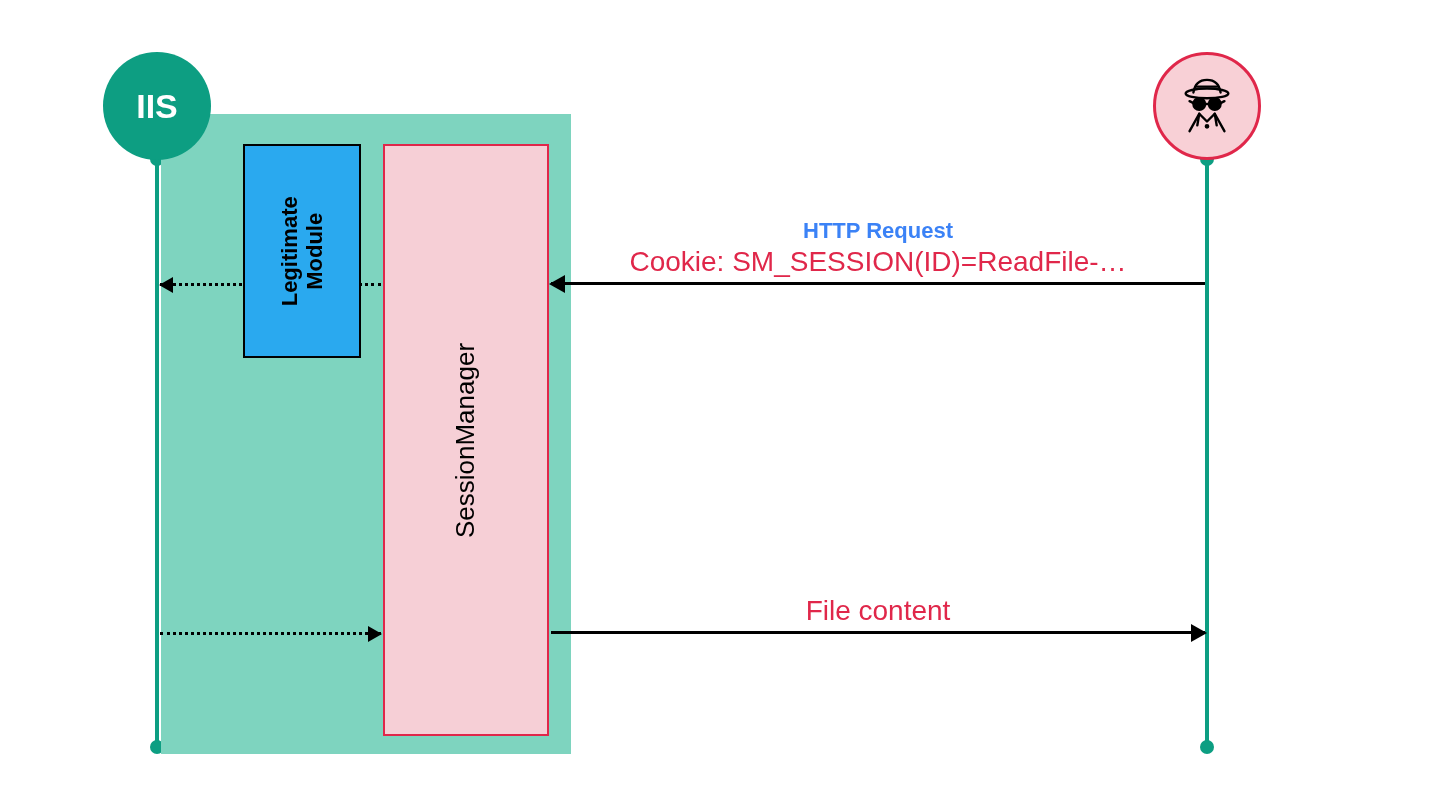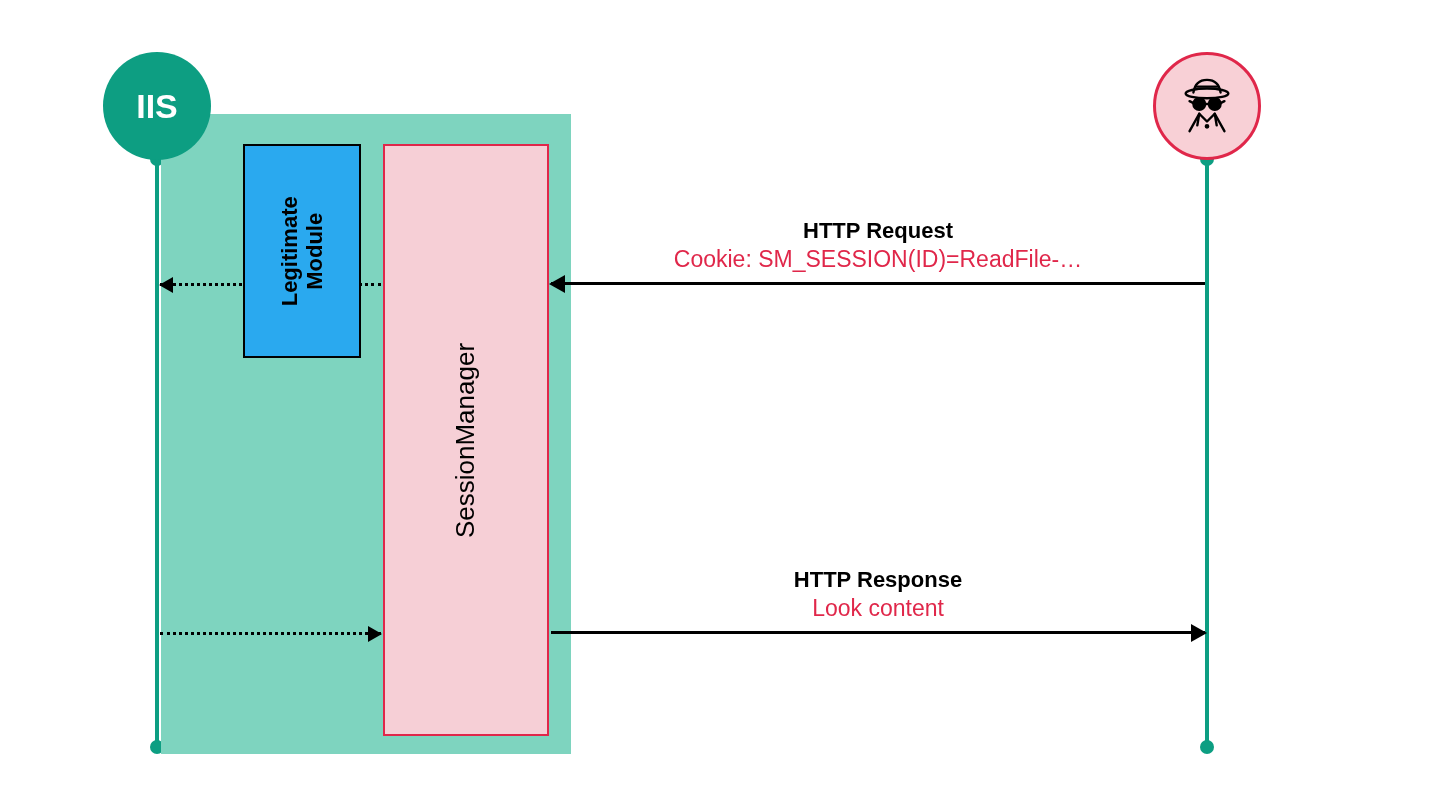--- a/index.html
+++ b/index.html
@@ -133,26 +133,26 @@
     border-bottom: 8px solid transparent;
   }
   .arrow-dotted .head-left { left: -1px; top: -9px; border-right: 14px solid #000; }
   .arrow-dotted .head-right { right: -1px; top: -9px; border-left: 14px solid #000; }
 
   
   .msg-title {
     position: absolute;
     font-weight: 700;
     font-size: 22px;
-    color: #000000;
+    color: #3b82f6;
     text-align: center;
   }
   .msg-sub {
     position: absolute;
-    font-size: 23px;
+    font-size: 28px;
     color: #e0274a;
     text-align: center;
   }
 </style>
 </head>
 <body>
 
 <div class="stage">
 
   <div class="module-container"></div>
@@ -216,16 +216,15 @@
 
   <div class="arrow-solid" style="left:508px; top:282px; width:654px; z-index:4;">
     <div class="head-left"></div>
   </div>
   <div class="msg-title" style="left:508px; top:218px; width:654px;">HTTP Request</div>
   <div class="msg-sub" style="left:508px; top:246px; width:654px;">Cookie: SM_SESSION(ID)=ReadFile-…</div>
 
   <div class="arrow-solid" style="left:508px; top:631px; width:654px; z-index:4;">
     <div class="head-right"></div>
   </div>
-  <div class="msg-title" style="left:508px; top:567px; width:654px;">HTTP Response</div>
-  <div class="msg-sub" style="left:508px; top:595px; width:654px;">Look content</div>
+  <div class="msg-sub" style="left:508px; top:595px; width:654px;">File content</div>
 
 </div>
 
 </body></html>

